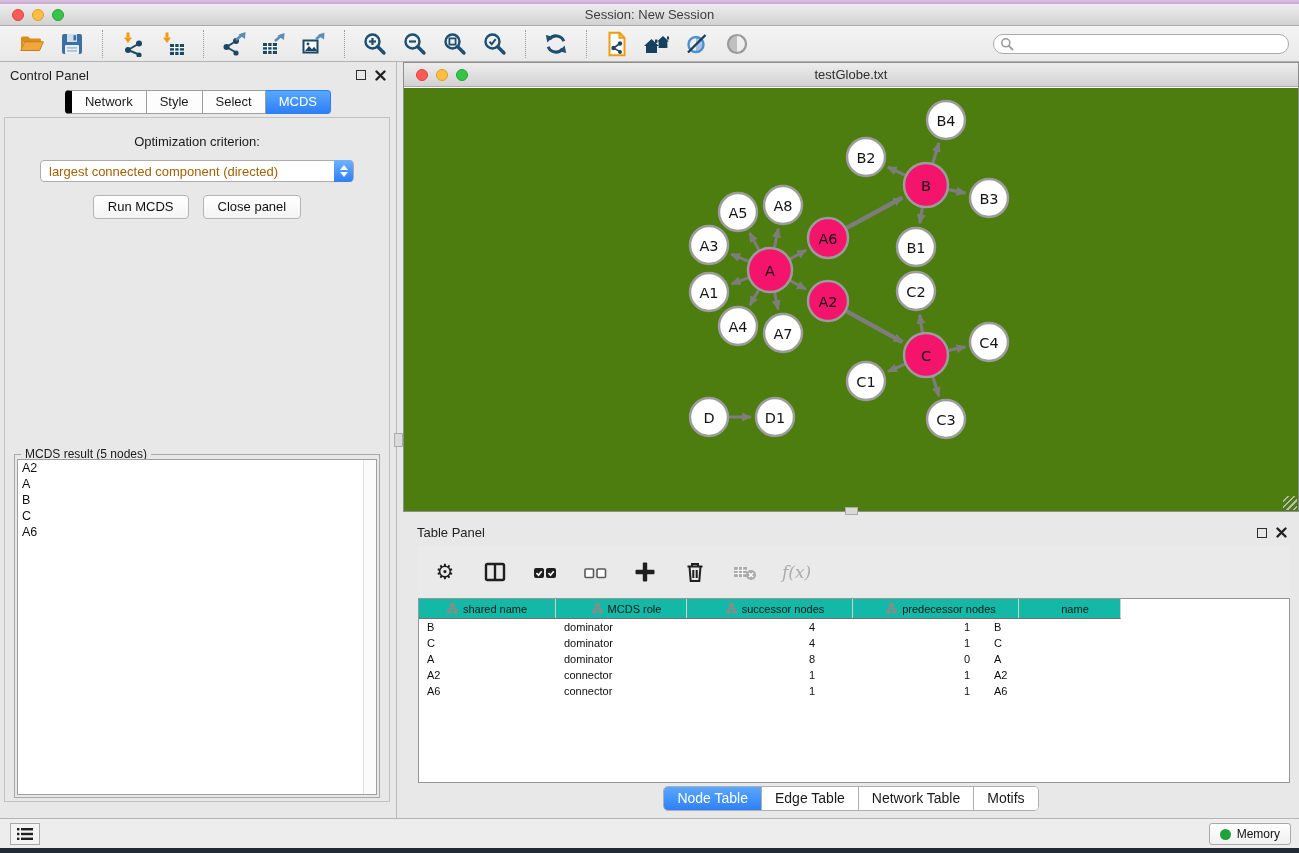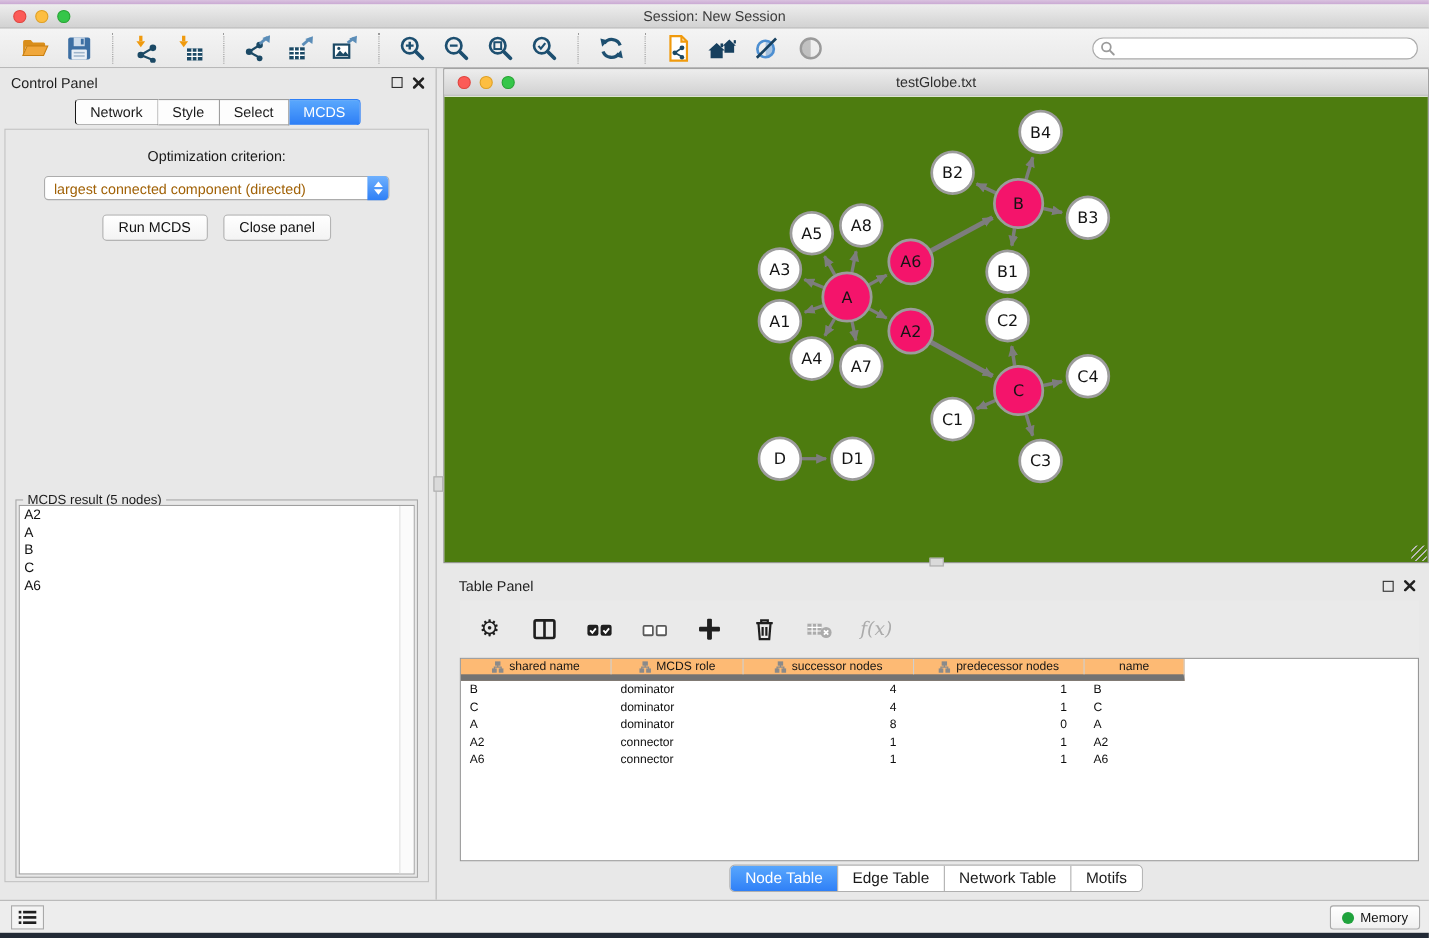--- a/index.html
+++ b/index.html
@@ -27,21 +27,21 @@
   .searchbox input { border:none; outline:none; flex:1; height:16px; font-size:12px; background:transparent; }
 
   
   .control-panel { position:absolute; left:0; top:62px; width:397px; height:756px; background:#E8E8E8; border-right:1px solid #B7B7B7; }
   .cp-header { height:26px; display:flex; align-items:center; padding:0 10px; }
   .cp-title { font-size:13px; color:#1E1E1E; }
   .win-btns { margin-left:auto; display:flex; gap:9px; align-items:center; }
   .float-btn { width:10px; height:10px; border:1.5px solid #2E2E2E; display:inline-block; }
   .cp-tabs { display:flex; justify-content:center; margin-top:2px; position:relative; z-index:2; }
   .cp-tab { border:1px solid #9E9E9E; border-left:none; background:#FDFDFD; padding:3px 13px 4px; font-size:13px; color:#1C1C1C; }
-  .cp-tab:first-child { border-left:1px solid #000000; border-radius:4px 0 0 4px; }
+  .cp-tab:first-child { border-left:7px solid #000000; border-radius:4px 0 0 4px; }
   .cp-tab:last-child { border-radius:0 4px 4px 0; }
   .cp-tab.active { background:linear-gradient(#5AA8FD,#2E7FF6); border-color:#2E7FF6; color:#fff; }
   .cp-body { position:absolute; left:4px; right:6px; top:55px; bottom:16px; border:1px solid #C2C2C2; }
   .opt-label { text-align:center; margin-top:16px; font-size:13px; color:#1A1A1A; }
   .mac-select { width:314px; height:22px; margin:11px auto 0; background:#fff; border:1px solid #ACACAC; border-radius:4px;
     display:flex; align-items:center; position:relative; }
   .mac-select .val { padding-left:8px; font-size:13px; color:#a16207; white-space:nowrap; overflow:hidden; }
   .mac-select .spin { position:absolute; right:0; top:-1px; width:19px; height:22px; border-radius:0 4px 4px 0;
     background:linear-gradient(#6FB1FE,#2E7FF6); display:flex; flex-direction:column; align-items:center; justify-content:center; gap:2px; }
   .spin .up { width:0; height:0; border-left:4px solid transparent; border-right:4px solid transparent; border-bottom:5px solid #fff; }
@@ -66,21 +66,21 @@
   .divider-handle-h { position:absolute; left:845px; top:507px; width:13px; height:8px; background:#DADADA; border:1px solid #ABABAB; }
 
   
   .table-panel { position:absolute; left:403px; top:520px; width:896px; height:298px; background:#E8E8E8; }
   .tp-header { height:25px; display:flex; align-items:center; padding:0 12px 0 14px; }
   .tp-toolbar { position:absolute; left:15px; right:9px; top:26px; height:51px; background:#EAEAEA; display:flex; align-items:center; padding-left:14px; gap:24px; }
   .tti { width:26px; height:26px; display:flex; align-items:center; justify-content:center; }
   .fx-label { font-family:"DejaVu Serif",serif; font-style:italic; font-size:17px; color:#ABABAB; }
   .gear-glyph { font-size:21px; color:#1F1F1F; line-height:1; }
   .tp-table { position:absolute; left:15px; right:9px; top:78px; bottom:35px; background:#fff; border:1px solid #979797; overflow:hidden; }
-  .tbl-head { display:flex; height:20px; background:#fdba74; border-bottom:6px solid #737373; width:fit-content; border-right:1px solid #CFCFCF; }
+  .tbl-head { display:flex; height:20px; background:#14b8a6; border-bottom:1px solid #737373; width:fit-content; border-right:1px solid #CFCFCF;gap:11px; }
   .th { display:flex; align-items:center; justify-content:center; gap:5px; font-size:11px; color:#161616; border-right:1px solid #CFCFCF; height:100%; }
   .th:last-child { border-right:none; }
   .tr { display:flex; height:16px; }
   .td { font-size:11px; line-height:16px; color:#0E0E0E; white-space:nowrap; overflow:hidden; }
   .td.left { text-align:left; padding-left:8px; }
   .td.right { text-align:right; padding-right:16px; }
   .tp-tabs { position:absolute; left:0; right:0; bottom:7px; display:flex; justify-content:center; }
   .seg { display:flex; border:1px solid #AFAFAF; border-radius:5px; overflow:hidden; background:#fff; }
   .seg-tab { padding:3px 13px 4px; font-size:14px; color:#1A1A1A; border-left:1px solid #AFAFAF; background:#fff; }
   .seg-tab:first-child { border-left:none; }

